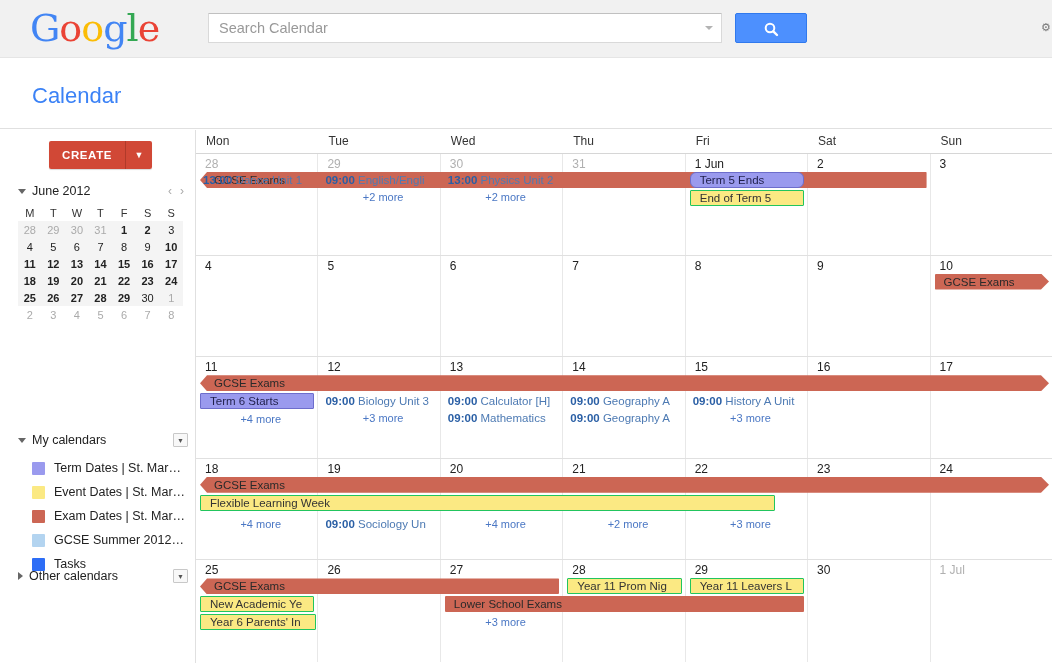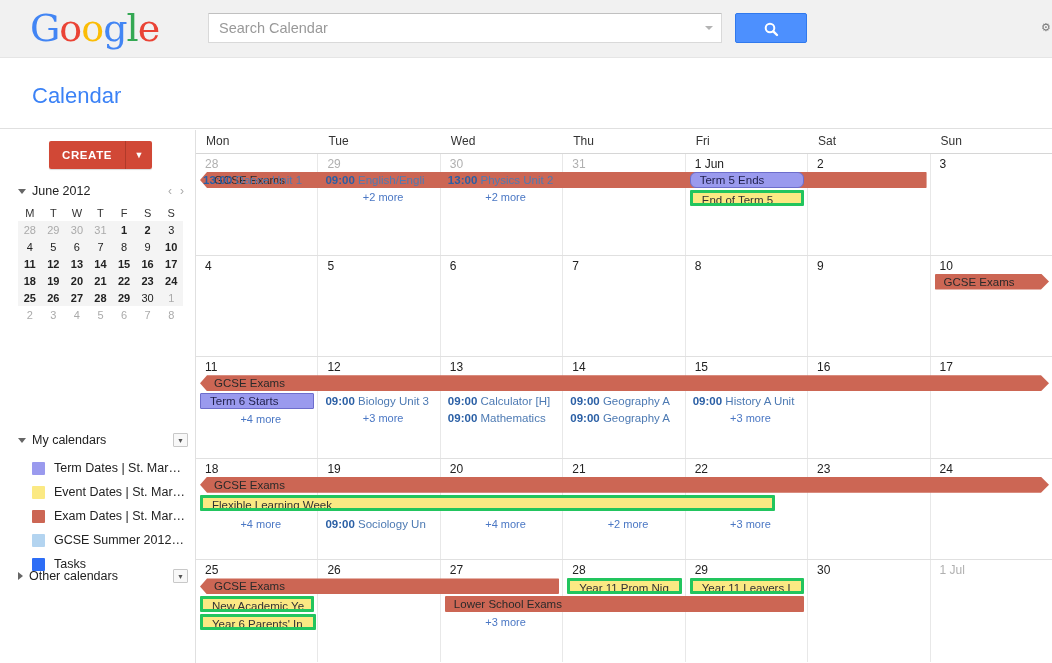--- a/index.html
+++ b/index.html
@@ -275,21 +275,21 @@
   .bar {
     position: absolute; height: 16px;
     font-size: 11.5px;
     line-height: 16px;
     padding-left: 9px;
     white-space: nowrap; overflow: hidden;
     cursor: pointer;
     border-radius: 1px;
   }
   .bar.red { background: #cc6654; color: #2a2a2a; }
-  .bar.yellow { background: #fbe983; color: #333; border: 3px solid #22c55e; line-height: 14px; }
+  .bar.yellow { background: #fbe983; color: #333; border: 1px solid #22c55e; line-height: 14px; }
   .bar.purple { background: #9a9aee; color: #1f1f4a; border: 1px solid #6d6dcc; line-height: 14px; }
   .bar.arrow-l {
     clip-path: polygon(7px 0, 100% 0, 100% 100%, 7px 100%, 0 50%);
     padding-left: 14px;
   }
   .bar.arrow-r {
     clip-path: polygon(0 0, calc(100% - 8px) 0, 100% 50%, calc(100% - 8px) 100%, 0 100%);
   }
   .bar.arrow-lr {
     clip-path: polygon(7px 0, calc(100% - 8px) 0, 100% 50%, calc(100% - 8px) 100%, 7px 100%, 0 50%);

